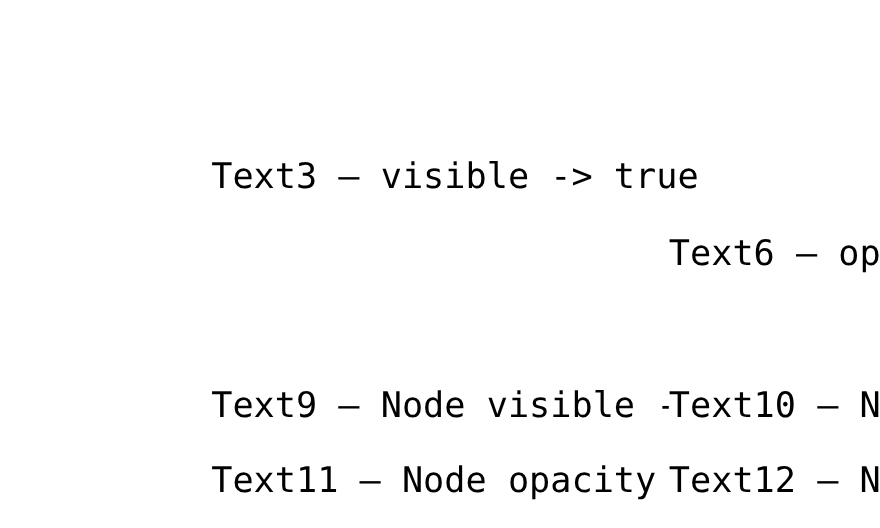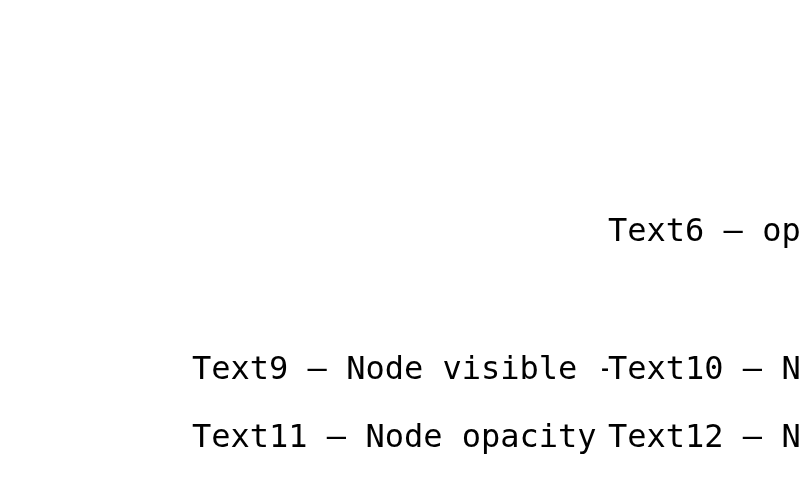--- a/index.html
+++ b/index.html
@@ -46,20 +46,21 @@
 
   
   .layer-over { z-index: 2; }
   .layer-under { z-index: 1; }
 </style>
 </head>
 <body>
 
 <div id="canvas">
 
+  <div class="text-run col-left row-1 layer-under">Text3 — visible -&gt; true</div>
 
   <div class="text-run col-right row-2 layer-under">Text6 — opacity</div>
 
   <div class="text-run col-left row-3 layer-under">Text9 — Node visible -&gt; true</div>
   <div class="text-run col-right row-3 layer-over">Text10 — Node</div>
 
   <div class="text-run col-left row-4 layer-under">Text11 — Node opacity -&gt; 0</div>
   <div class="text-run col-right row-4 layer-over">Text12 — Node</div>
 
 </div>

